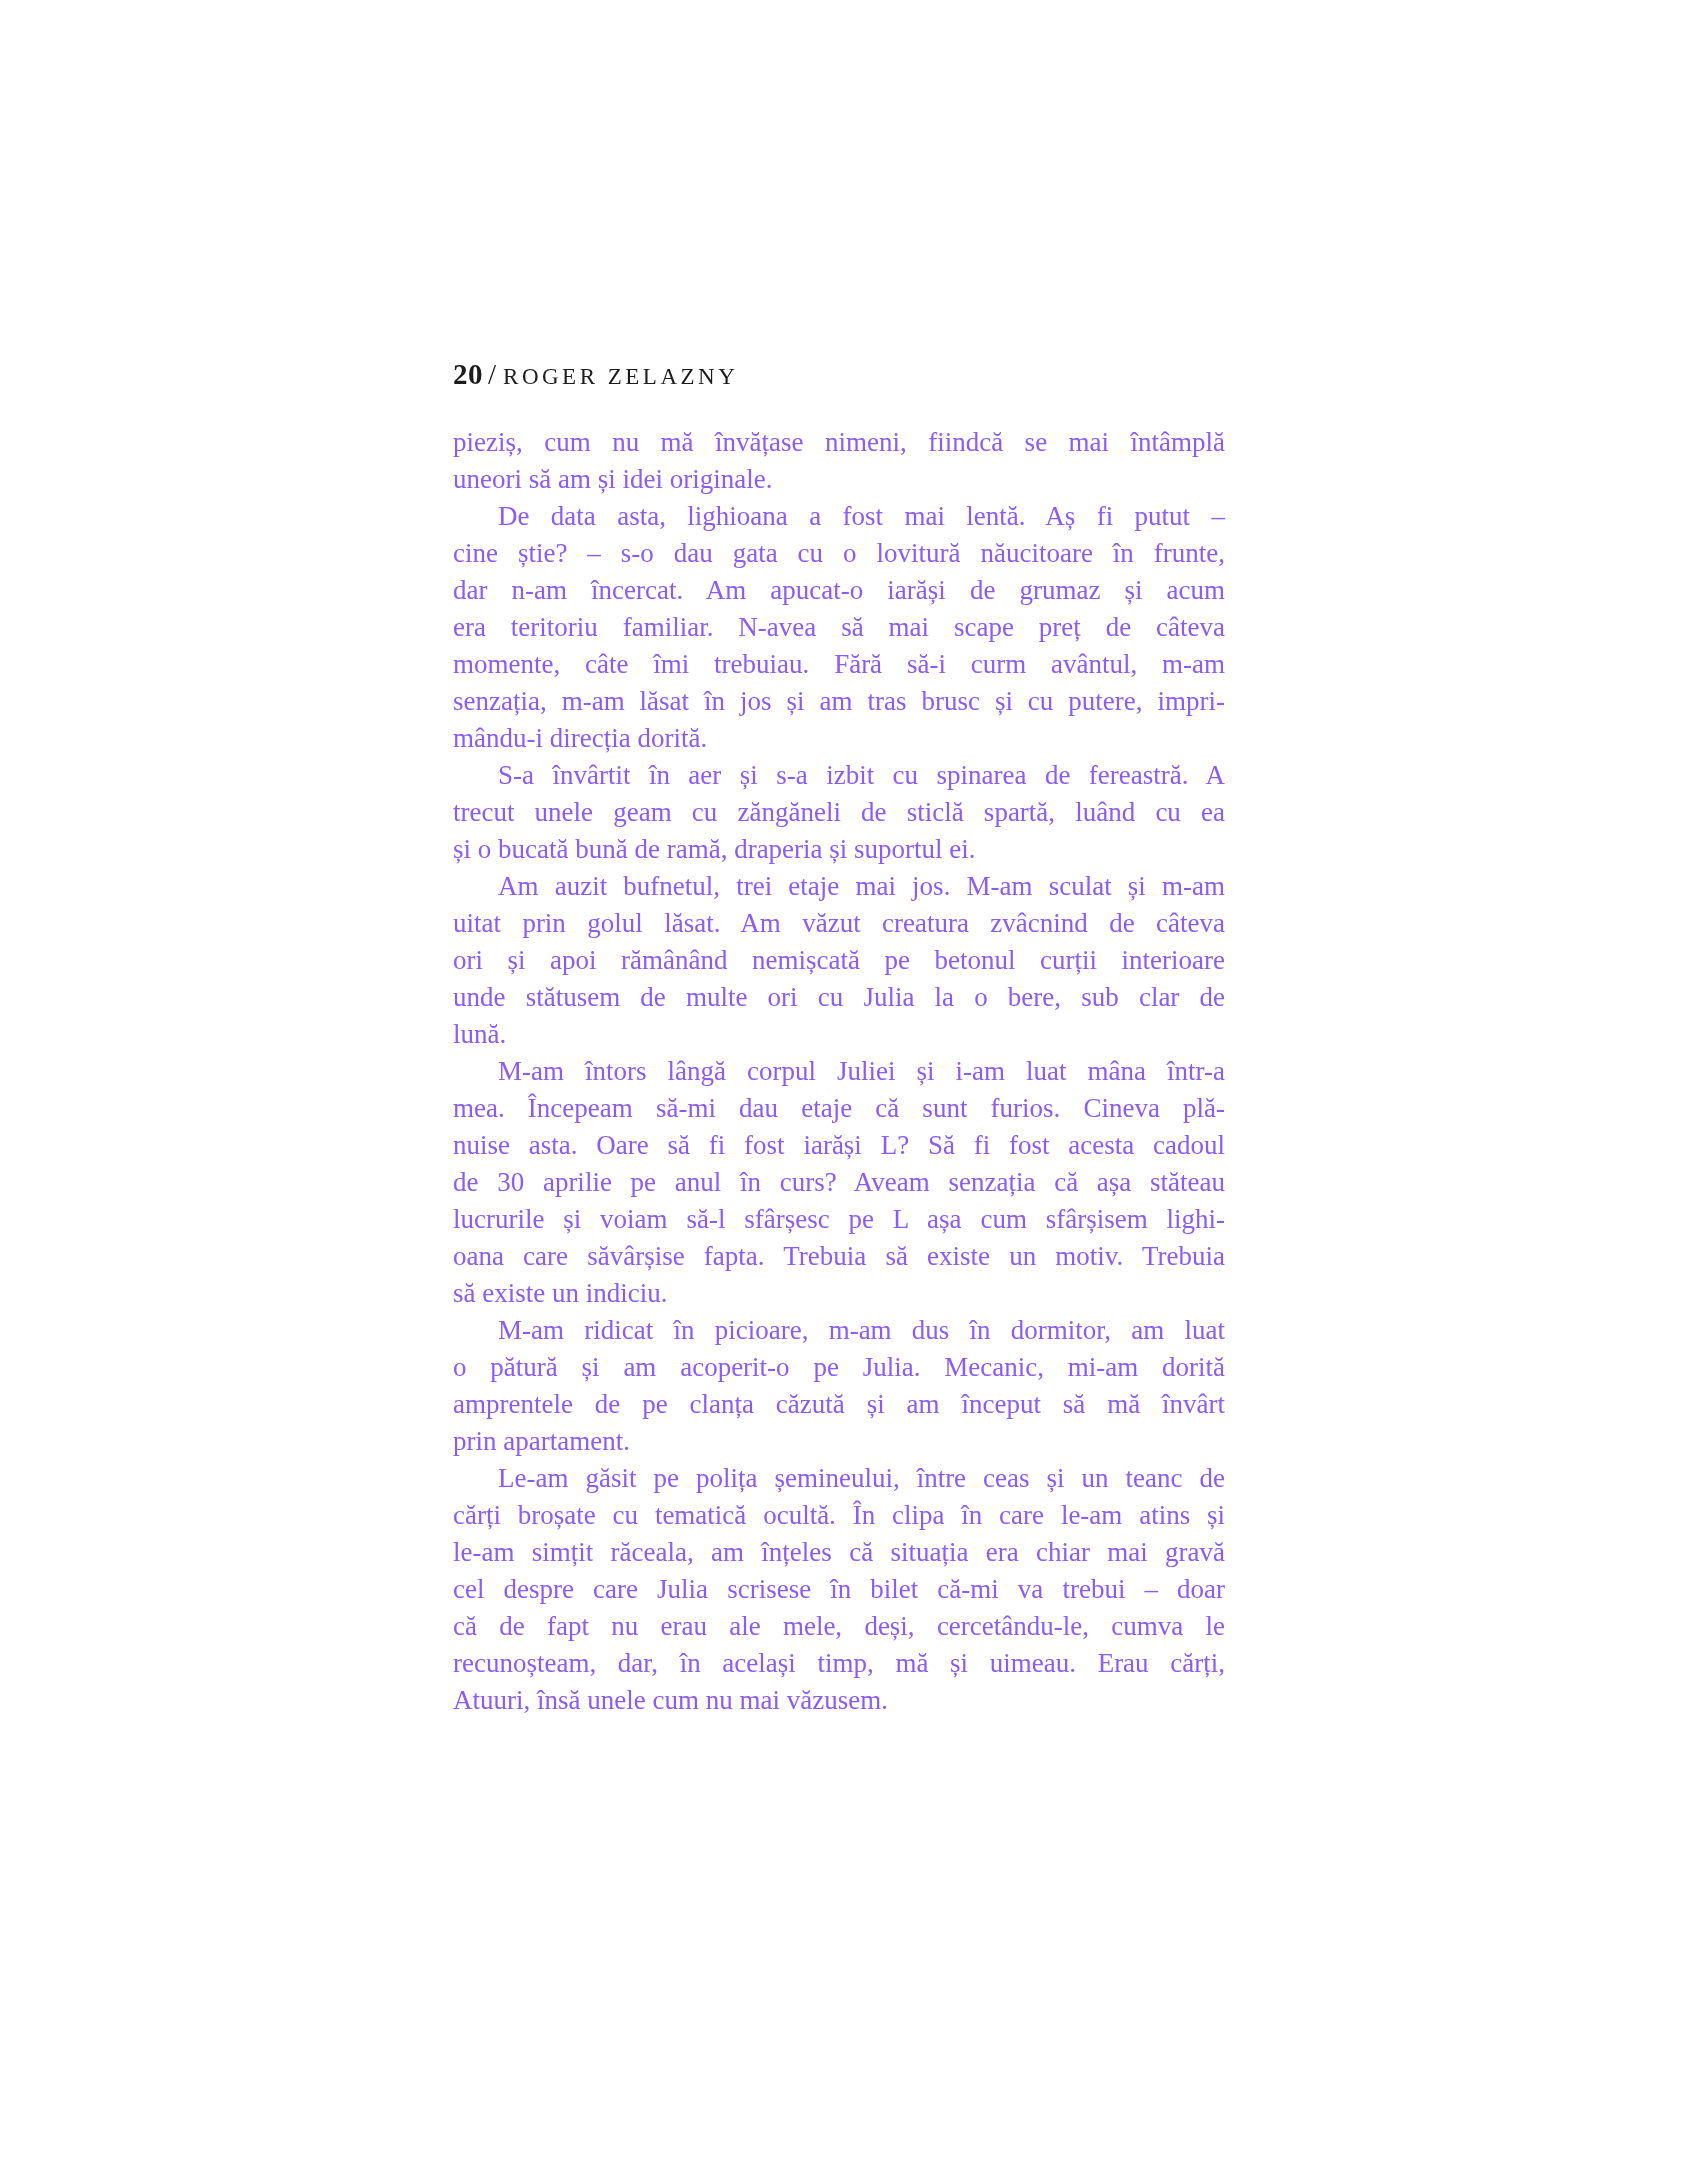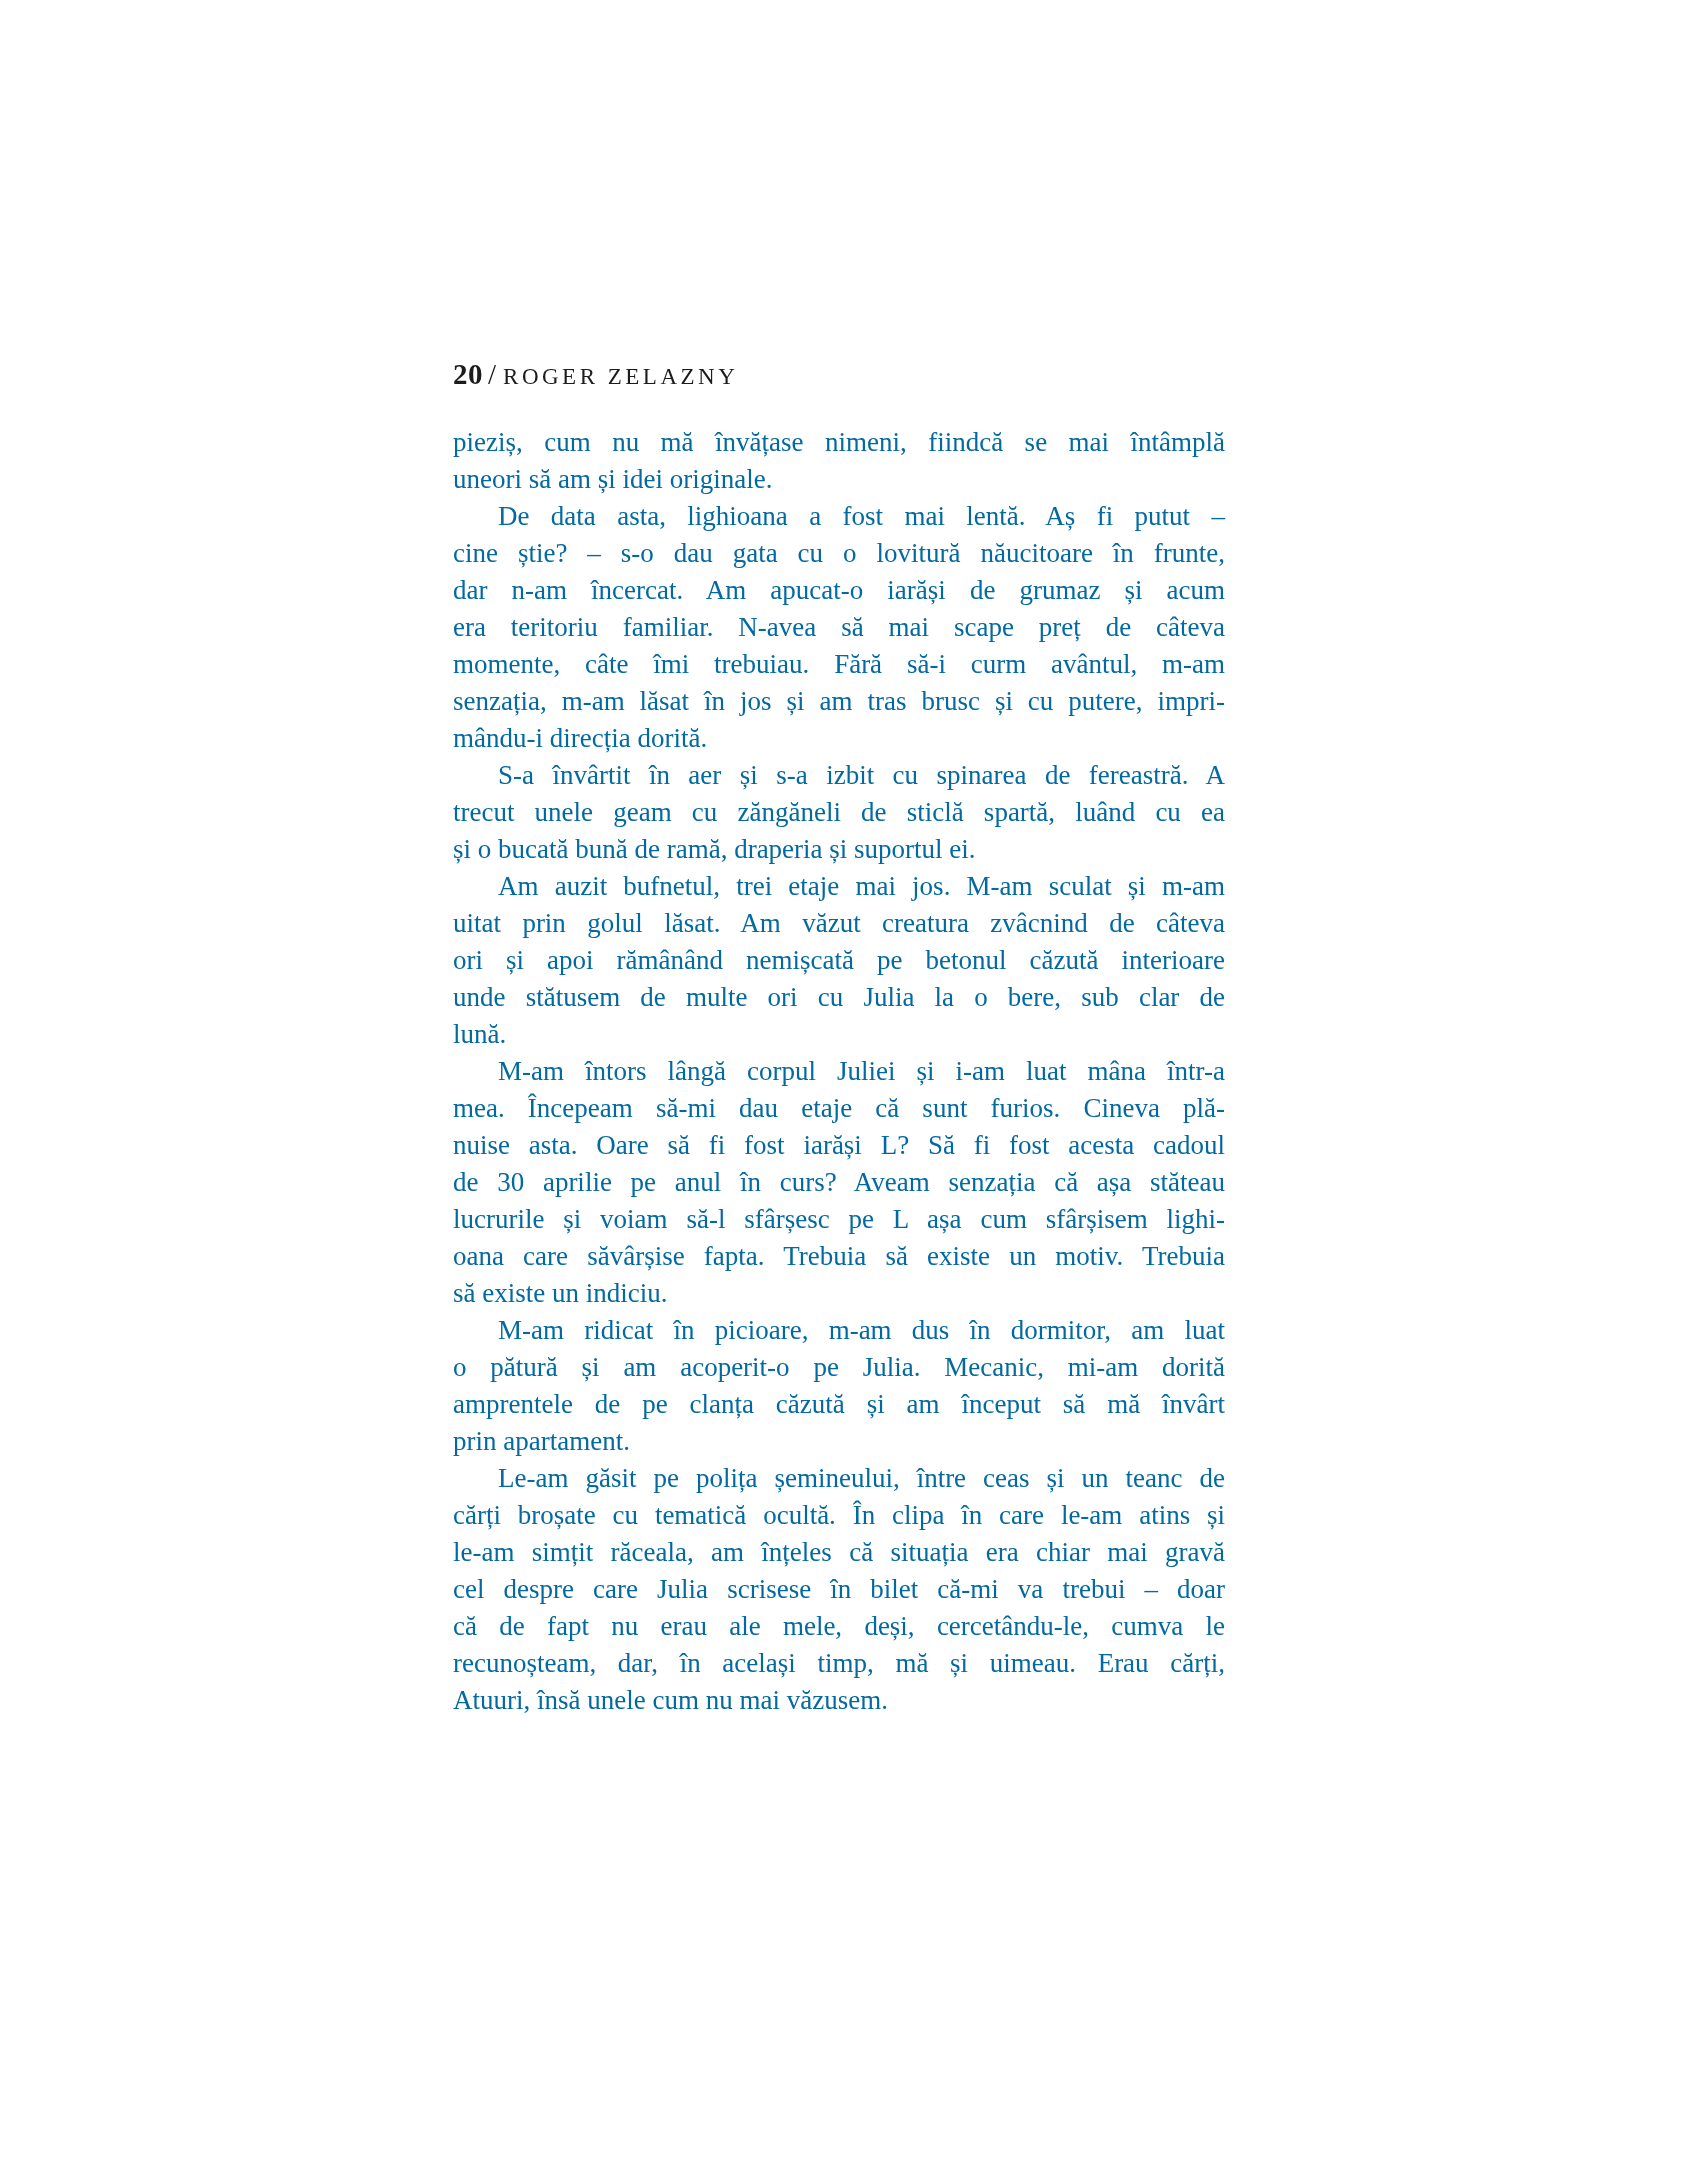--- a/index.html
+++ b/index.html
@@ -40,21 +40,21 @@
   .running-head .author {
     font-size: 23px;
     letter-spacing: 3.5px;
     font-weight: 400;
   }
   .text-block {
     position: absolute;
     left: 453px;
     top: 424px;
     width: 772px;
-    color: #0369a1;
+    color: #8b5cf6;
   }
   .line {
     font-size: 27px;
     line-height: 37px;
     text-align: justify;
     text-align-last: justify;
     white-space: normal;
   }
   .line.end {
     text-align-last: left;
@@ -79,21 +79,21 @@
       <div class="line">dar n-am încercat. Am apucat-o iarăși de grumaz și acum</div>
       <div class="line">era teritoriu familiar. N-avea să mai scape preț de câteva</div>
       <div class="line">momente, câte îmi trebuiau. Fără să-i curm avântul, m-am</div>
       <div class="line">senzația, m-am lăsat în jos și am tras brusc și cu putere, impri-</div>
       <div class="line end">mându-i direcția dorită.</div>
       <div class="line indent">S-a învârtit în aer și s-a izbit cu spinarea de fereastră. A</div>
       <div class="line">trecut unele geam cu zăngăneli de sticlă spartă, luând cu ea</div>
       <div class="line end">și o bucată bună de ramă, draperia și suportul ei.</div>
       <div class="line indent">Am auzit bufnetul, trei etaje mai jos. M-am sculat și m-am</div>
       <div class="line">uitat prin golul lăsat. Am văzut creatura zvâcnind de câteva</div>
-      <div class="line">ori și apoi rămânând nemișcată pe betonul căzută interioare</div>
+      <div class="line">ori și apoi rămânând nemișcată pe betonul curții interioare</div>
       <div class="line">unde stătusem de multe ori cu Julia la o bere, sub clar de</div>
       <div class="line end">lună.</div>
       <div class="line indent">M-am întors lângă corpul Juliei și i-am luat mâna într-a</div>
       <div class="line">mea. Începeam să-mi dau etaje că sunt furios. Cineva plă-</div>
       <div class="line">nuise asta. Oare să fi fost iarăși L? Să fi fost acesta cadoul</div>
       <div class="line">de 30 aprilie pe anul în curs? Aveam senzația că așa stăteau</div>
       <div class="line">lucrurile și voiam să-l sfârșesc pe L așa cum sfârșisem lighi-</div>
       <div class="line">oana care săvârșise fapta. Trebuia să existe un motiv. Trebuia</div>
       <div class="line end">să existe un indiciu.</div>
       <div class="line indent">M-am ridicat în picioare, m-am dus în dormitor, am luat</div>

